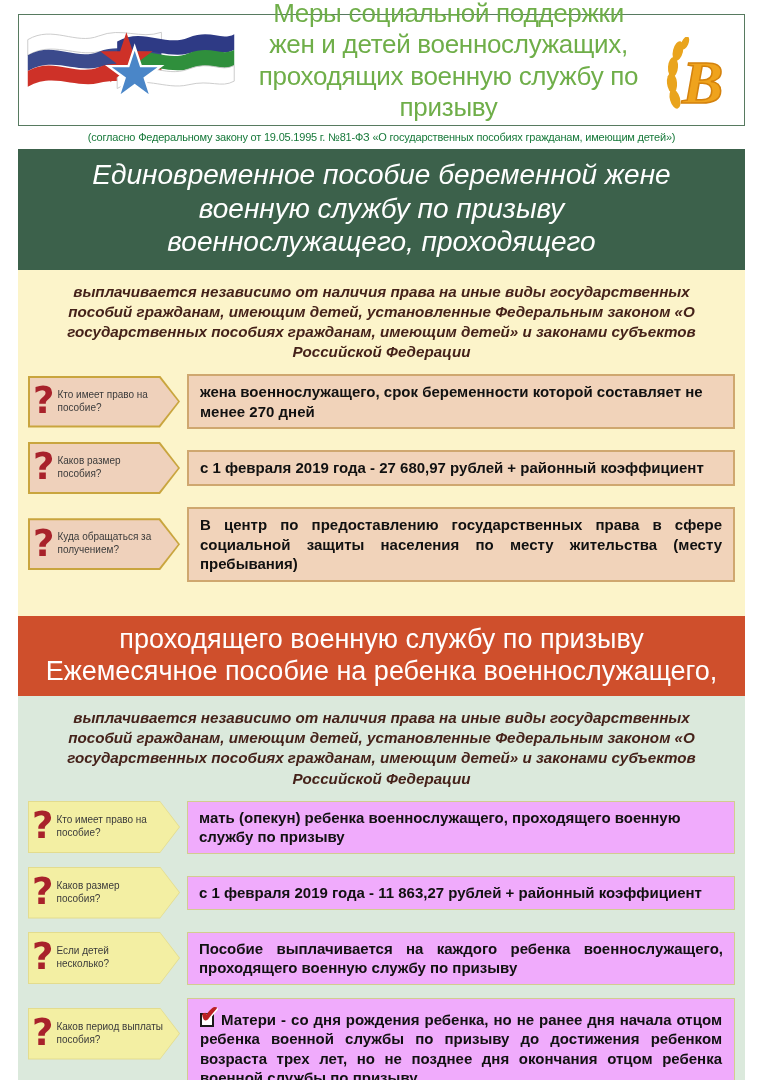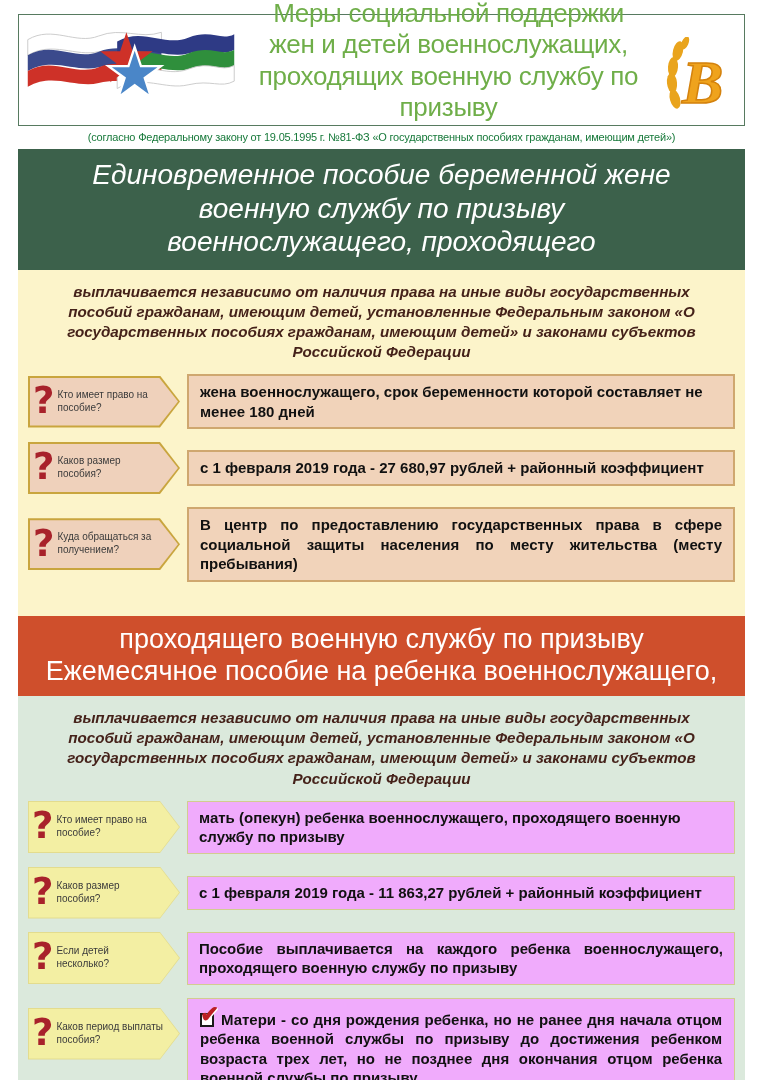--- a/index.html
+++ b/index.html
@@ -144,21 +144,21 @@
   <div class="section cream">
     <div class="intro">выплачивается независимо от наличия права на иные виды государственных пособий гражданам, имеющим детей, установленные Федеральным законом «О государственных пособиях гражданам, имеющим детей» и законами субъектов Российской Федерации</div>
 
     <div class="qa-row">
       <div class="tag">
         <div class="tag-inner">
           <span class="qmark">?</span>
           <span class="qlabel">Кто имеет право на пособие?</span>
         </div>
       </div>
-      <div class="answer">жена военнослужащего, срок беременности которой составляет не менее 180 дней</div>
+      <div class="answer">жена военнослужащего, срок беременности которой составляет не менее 270 дней</div>
     </div>
 
     <div class="qa-row">
       <div class="tag">
         <div class="tag-inner">
           <span class="qmark">?</span>
           <span class="qlabel">Каков размер пособия?</span>
         </div>
       </div>
       <div class="answer">с 1 февраля 2019 года - 27 680,97 рублей + районный коэффициент</div>

